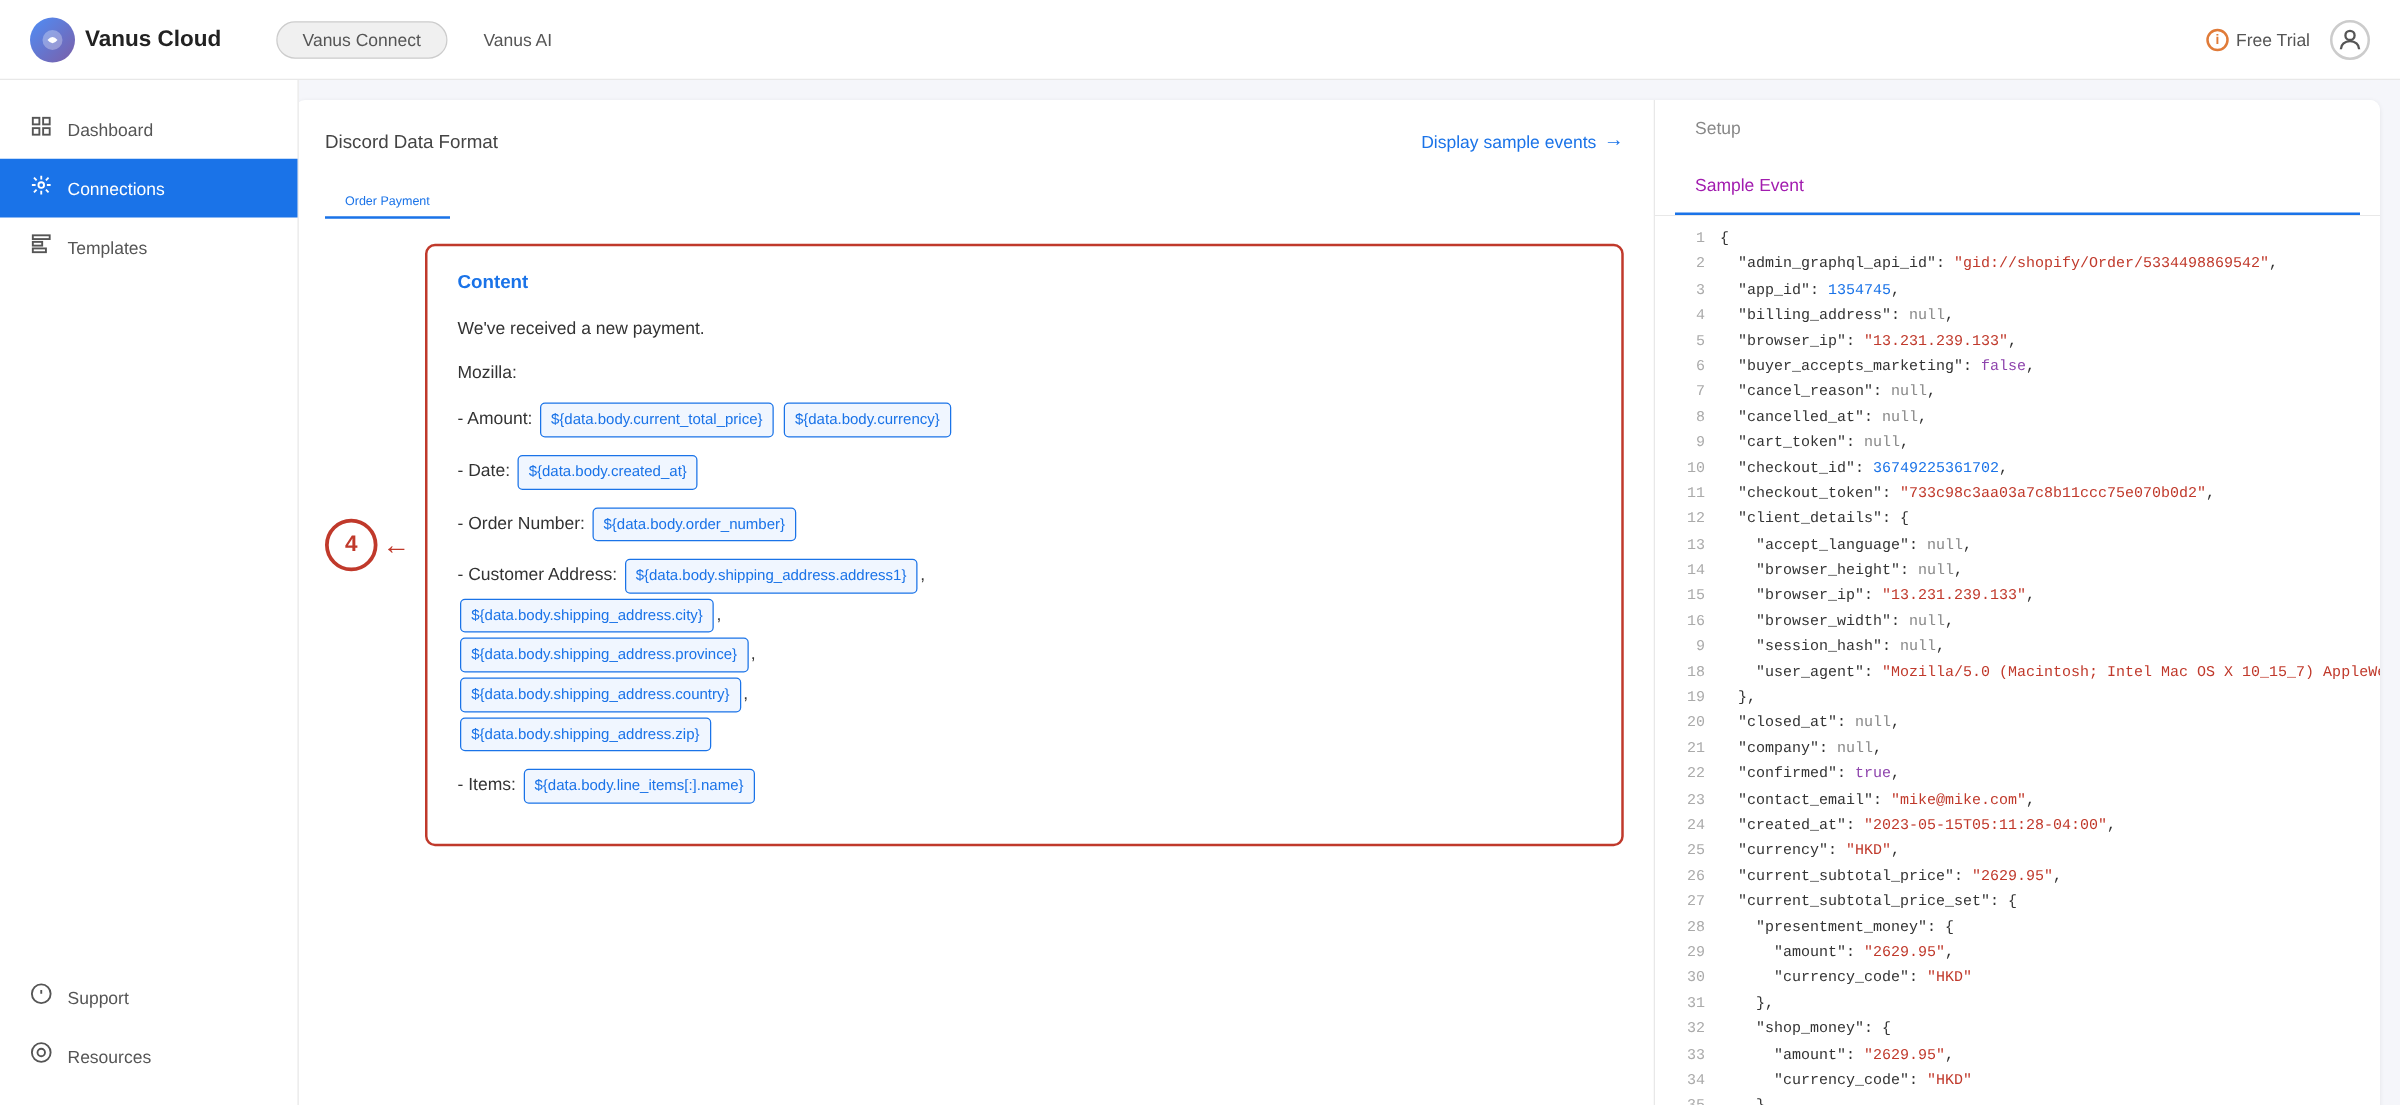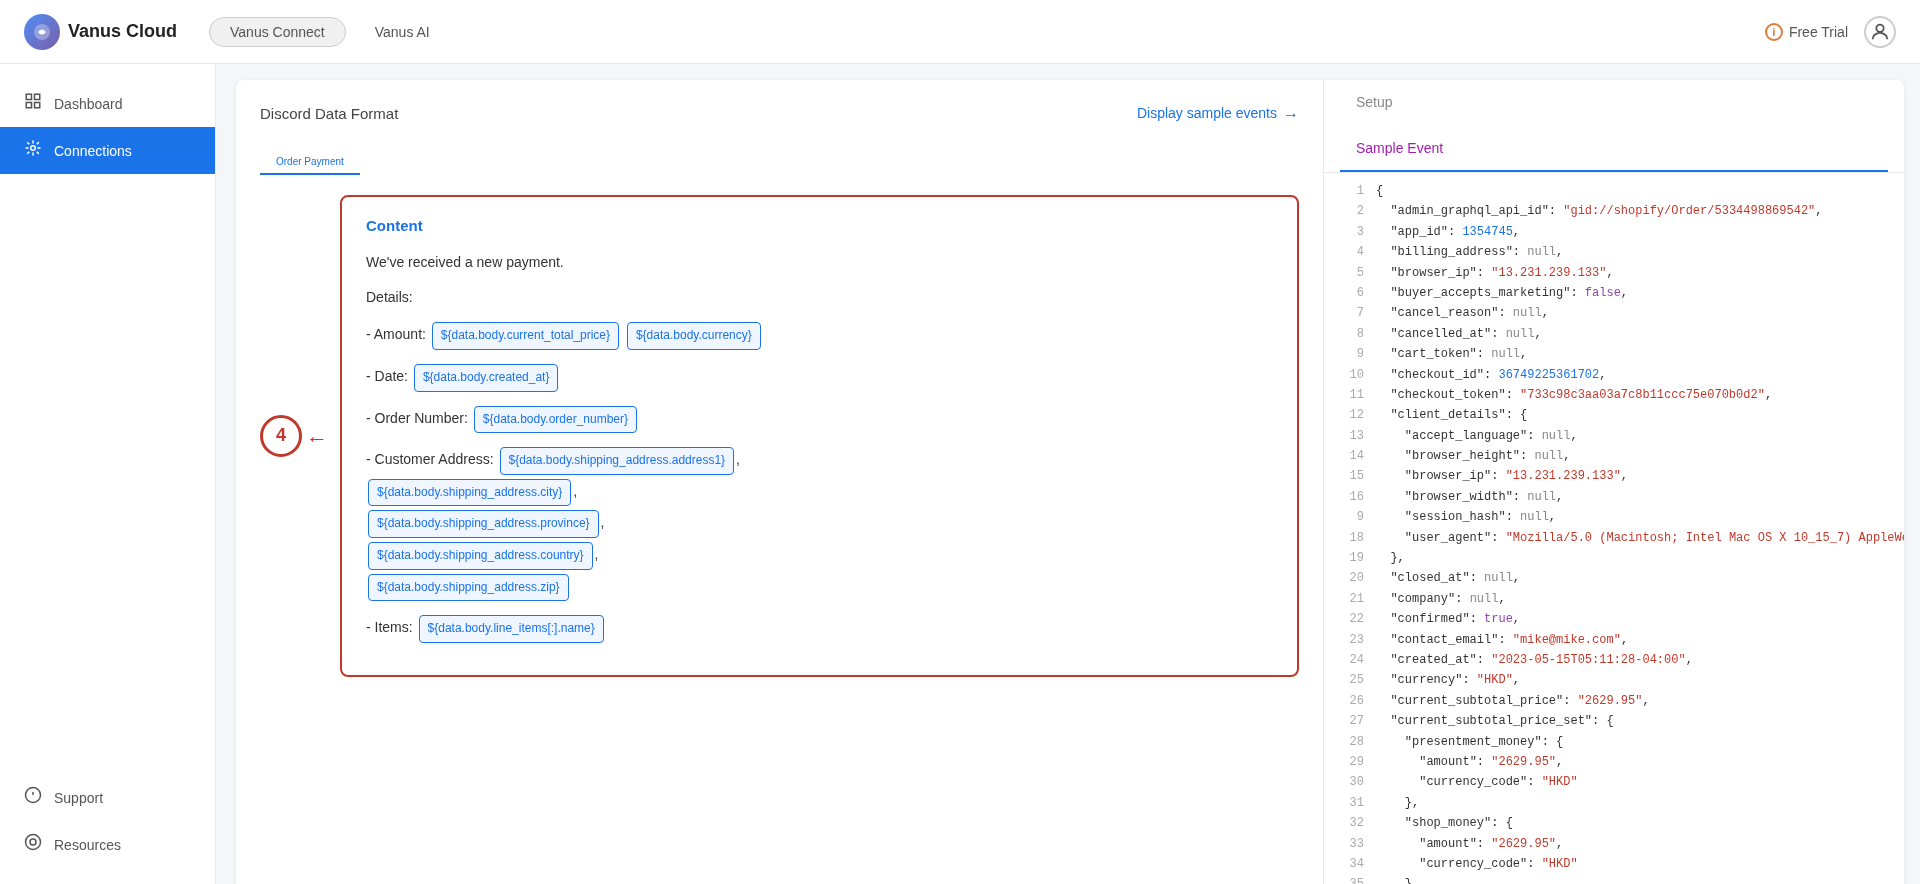--- a/index.html
+++ b/index.html
@@ -4,37 +4,37 @@
   <style>
     * { box-sizing: border-box; margin: 0; padding: 0; }
     body { font-family: -apple-system, BlinkMacSystemFont, 'Segoe UI', sans-serif; background: #f5f6fa; color: #333; font-size: 14px; }
 
     
     .topnav {
       display: flex; align-items: center; height: 64px;
       background: #fff; border-bottom: 1px solid #e8e8e8;
       padding: 0 24px; position: fixed; top: 0; left: 0; right: 0; z-index: 100;
     }
-    .logo { display: flex; align-items: center; gap: 8px; font-weight: 700; font-size: 18px; color: #222; margin-right: 32px; }
+    .logo { display: flex; align-items: center; gap: 8px; font-weight: 700; font-size: 18px; color: #222; margin-right: 44px; }
     .logo-icon { width: 36px; height: 36px; background: linear-gradient(135deg, #4f8ef7, #7b5ea7); border-radius: 50%; display: flex; align-items: center; justify-content: center; color: #fff; font-size: 16px; }
     .nav-pills { display: flex; gap: 8px; }
     .nav-pill {
       padding: 6px 20px; border-radius: 20px; font-size: 14px; cursor: pointer;
       border: 1px solid #ddd; background: #fff; color: #555;
     }
     .nav-pill.active { background: #f0f0f0; border-color: #ccc; font-weight: 500; }
     .nav-pill:not(.active) { border-color: transparent; }
     .topnav-right { margin-left: auto; display: flex; align-items: center; gap: 16px; }
     .free-trial { display: flex; align-items: center; gap: 6px; color: #555; font-size: 14px; }
     .info-icon { width: 18px; height: 18px; border-radius: 50%; border: 2px solid #e07b39; color: #e07b39; display: flex; align-items: center; justify-content: center; font-size: 11px; font-weight: bold; }
     .avatar { width: 32px; height: 32px; border-radius: 50%; border: 2px solid #ccc; display: flex; align-items: center; justify-content: center; color: #555; font-size: 18px; }
 
     
     .sidebar {
-      position: fixed; top: 64px; left: 0; bottom: 0; width: 216px;
+      position: fixed; top: 64px; left: 0; bottom: 0; width: 239px;
       background: #fff; border-right: 1px solid #e8e8e8;
       display: flex; flex-direction: column; padding: 16px 0;
     }
     .sidebar-item {
       display: flex; align-items: center; gap: 12px;
       padding: 12px 24px; cursor: pointer; color: #555; font-size: 14px;
     }
     .sidebar-item.active { background: #1a73e8; color: #fff; border-radius: 0; }
     .sidebar-item .icon { font-size: 18px; }
     .sidebar-bottom { margin-top: auto; }
@@ -173,20 +173,30 @@
   </div>
   <div class="sidebar-item active">
     <span class="icon">
       <svg width="18" height="18" viewBox="0 0 24 24" fill="none" stroke="currentColor" stroke-width="2">
         <circle cx="12" cy="12" r="3"></circle>
         <path d="M12 2v4M12 18v4M4.22 4.22l2.83 2.83M16.97 16.97l2.83 2.83M2 12h4M18 12h4M4.22 19.78l2.83-2.83M16.97 7.03l2.83-2.83"></path>
       </svg>
     </span>
     <span>Connections</span>
   </div>
+  <div class="sidebar-item">
+    <span class="icon">
+      <svg width="18" height="18" viewBox="0 0 24 24" fill="none" stroke="currentColor" stroke-width="2">
+        <rect x="3" y="3" width="18" height="4"></rect>
+          <rect x="3" y="10" width="10" height="4"></rect>
+        <rect x="3" y="17" width="14" height="4"></rect>
+      </svg>
+    </span>
+    <span>Templates</span>
+  </div>
   <div class="sidebar-bottom">
     <div class="sidebar-item">
       <span class="icon">
         <svg width="18" height="18" viewBox="0 0 24 24" fill="none" stroke="currentColor" stroke-width="2">
           <circle cx="12" cy="12" r="10"></circle>
           <path d="M12 8v4M12 16h.01"></path>
         </svg>
       </span>
       <span>Support</span>
     </div>
@@ -225,21 +235,21 @@
           <span class="step-arrow">←</span>
         </div>
 
         <div class="content-card">
           <div class="content-card-title">Content</div>
 
           <div class="content-line">
             We've received a new payment.
           </div>
           <div class="content-line">
-            Details:
+            Mozilla:
           </div>
           <div class="content-line">
             - Amount:
             <span class="var-tag">${data.body.current_total_price}</span>
             <span class="var-tag">${data.body.currency}</span>
           </div>
           <div class="content-line">
             - Date:
             <span class="var-tag">${data.body.created_at}</span>
           </div>

